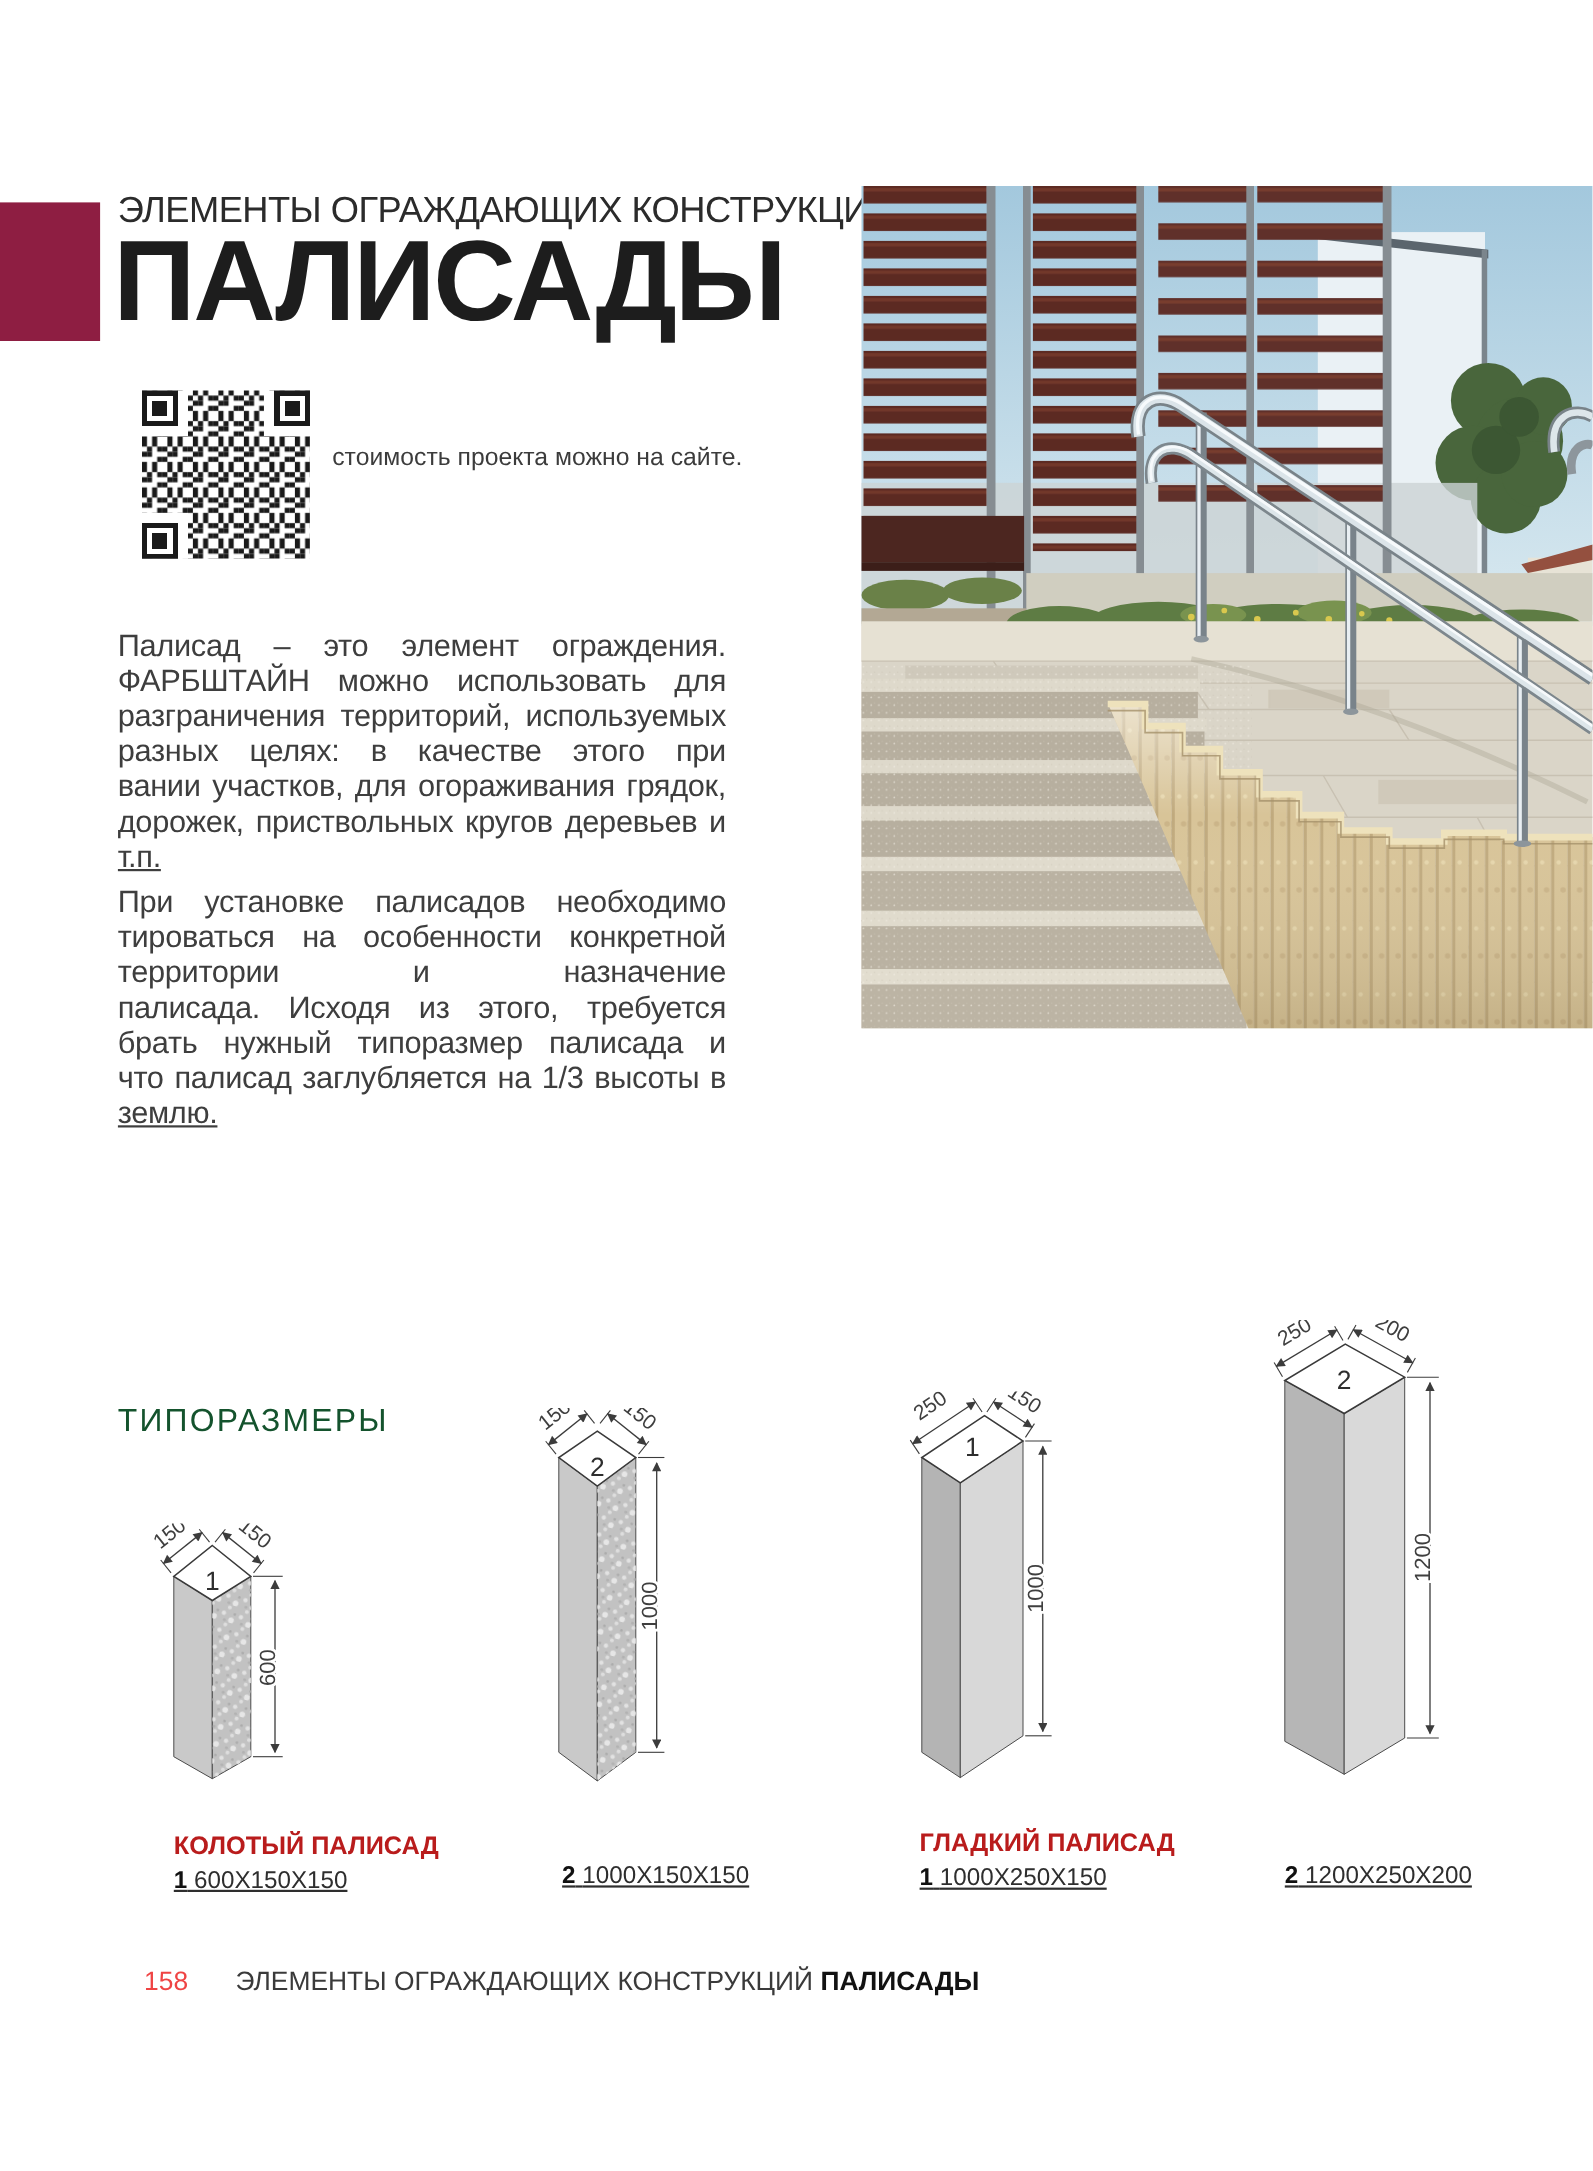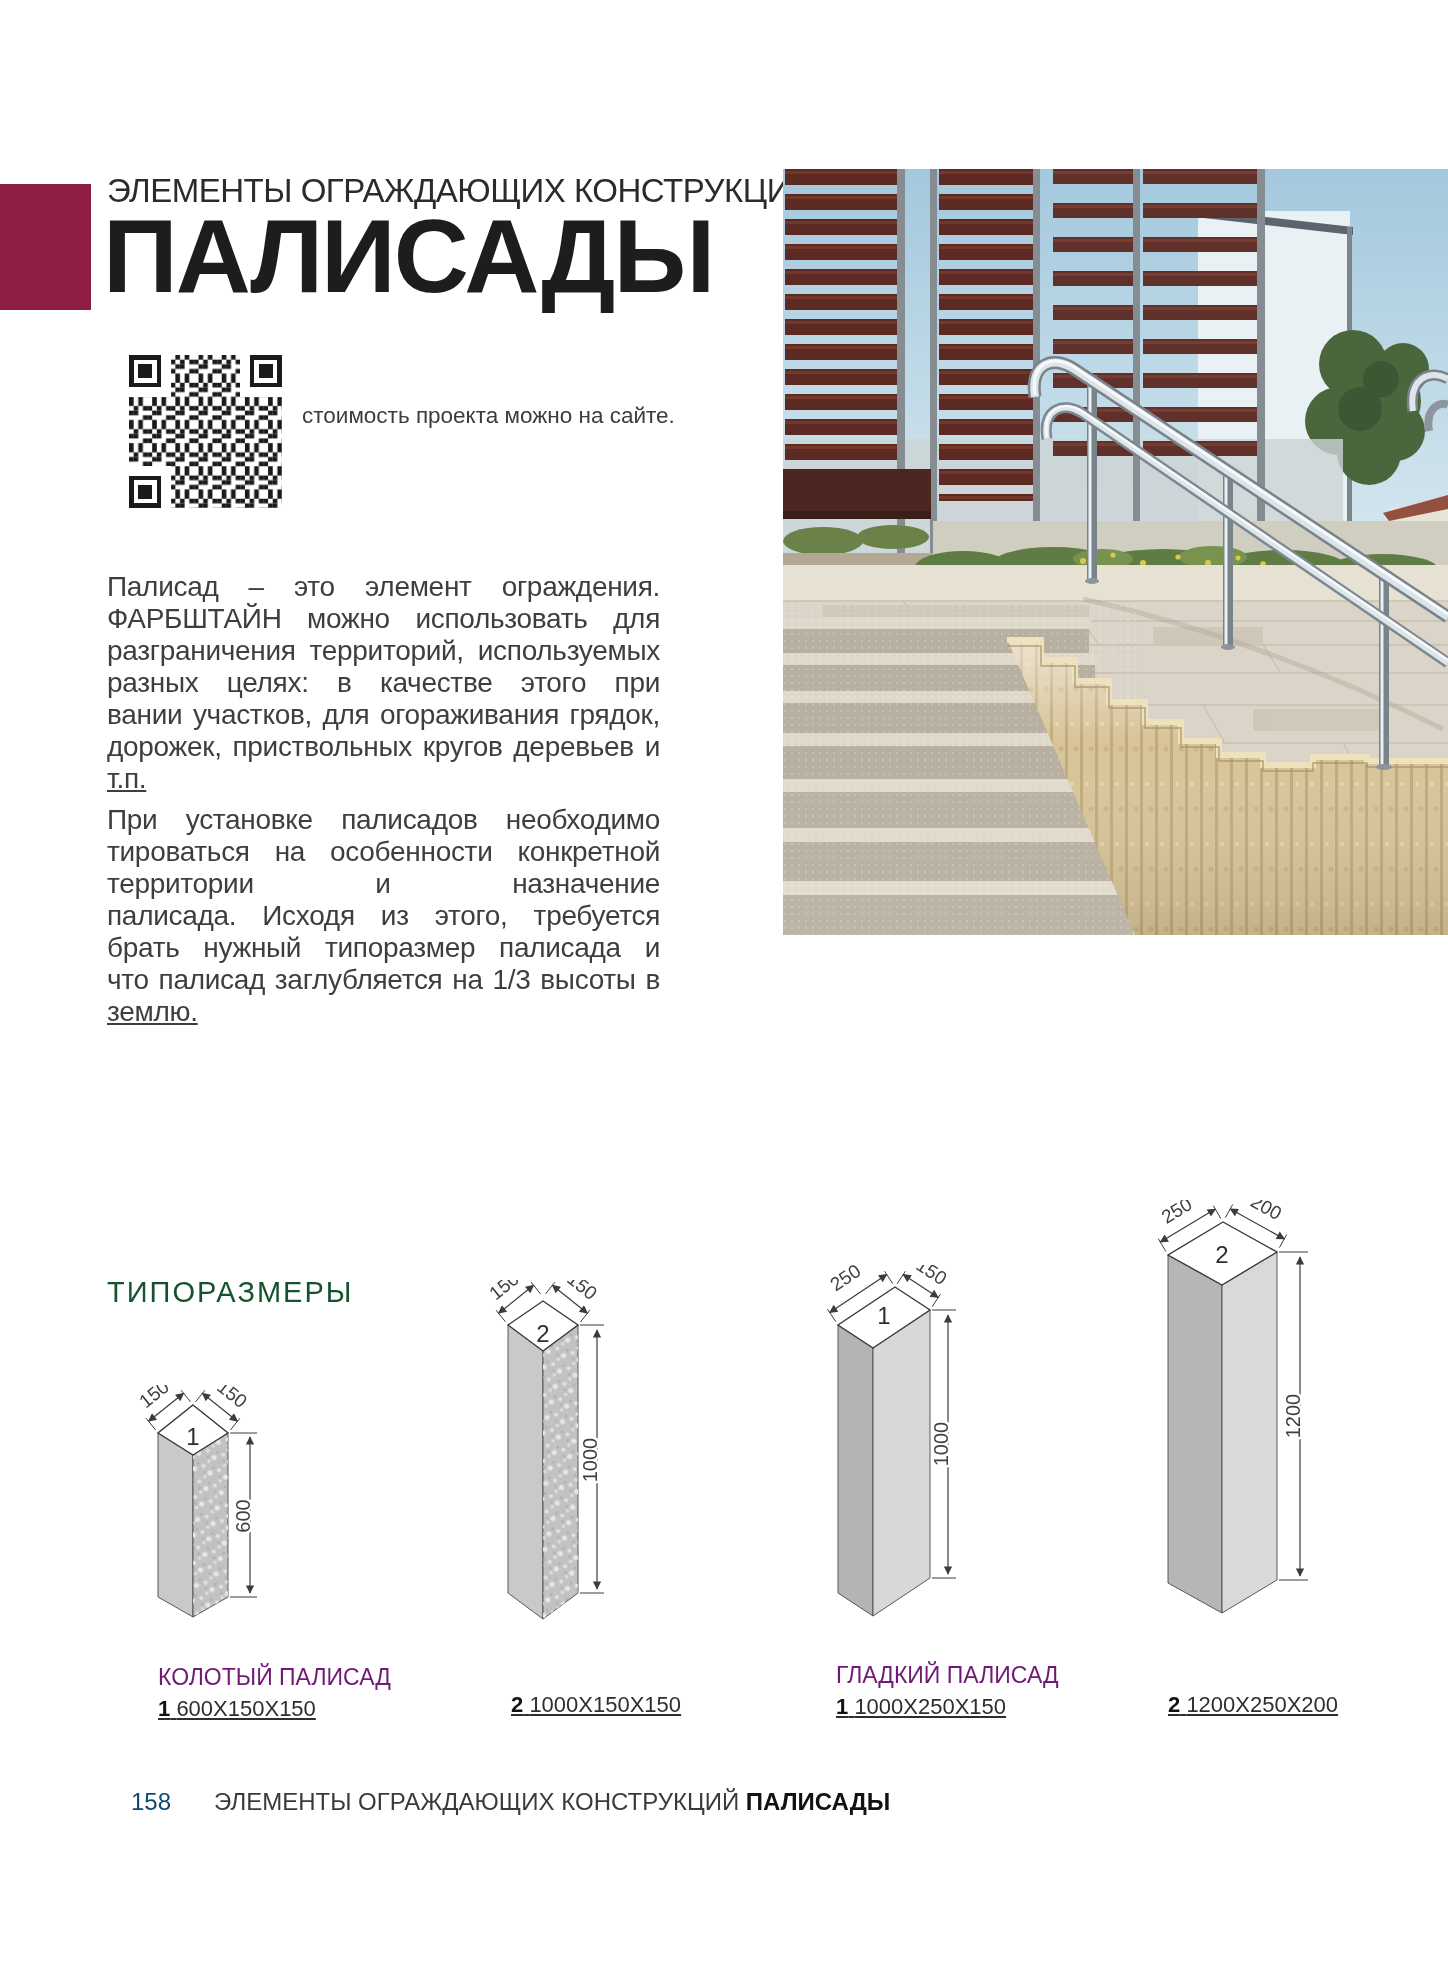--- a/index.html
+++ b/index.html
@@ -11,24 +11,24 @@
   .title{left:103px;top:204px;font-size:104px;font-weight:bold;letter-spacing:-2px;color:#1d1d1d;white-space:nowrap;line-height:1;margin:0;}
   .qr{left:128px;top:355px;}
   .qr-caption{left:302px;top:399px;font-size:22.5px;line-height:33px;color:#3c3c3c;white-space:nowrap;}
   .body-col{left:107px;top:571px;width:553px;font-size:28px;line-height:32px;letter-spacing:-0.3px;color:#3e3e3e;}
   .para{margin:0 0 9px 0;}
   .para:last-child{margin-bottom:0;}
   .jl{text-align:justify;text-align-last:justify;height:32px;overflow:hidden;}
   .jl.end{text-align-last:left;text-decoration:underline;}
   .sizes-heading{left:107px;top:1276px;font-size:29px;letter-spacing:2px;color:#14532d;white-space:nowrap;}
   .cap{white-space:nowrap;}
-  .cap-title{font-size:23px;font-weight:normal;color:#701a75;}
+  .cap-title{font-size:23px;font-weight:bold;color:#b91c1c;}
   .cap-size{font-size:22px;color:#2e2e2e;text-decoration:underline;}
   .cap-size b{color:#111;}
-  .footer-num{left:131px;top:1788px;font-size:24px;color:#0c4a6e;}
+  .footer-num{left:131px;top:1788px;font-size:24px;color:#ef4444;}
   .footer-text{left:214px;top:1788px;font-size:24px;color:#3a3a3a;white-space:nowrap;}
   .footer-text b{color:#121212;}
   svg text{font-family:"Liberation Sans",sans-serif;fill:#3f3f3f;}
   .dim-num{font-size:20px;paint-order:stroke;stroke:#ffffff;stroke-width:5px;}
   .edge-num{font-size:19px;paint-order:stroke;stroke:#ffffff;stroke-width:4px;}
   .blk-num{font-size:24px;fill:#2e2e2e;}
   .dimline{stroke:#3c3c3c;stroke-width:1.2;}
   .tick{stroke:#3c3c3c;stroke-width:1;}
   .face{stroke:#4a4a4a;stroke-width:0.9;}
   .topface{fill:#ffffff;stroke:#3a3a3a;stroke-width:1.4;}

